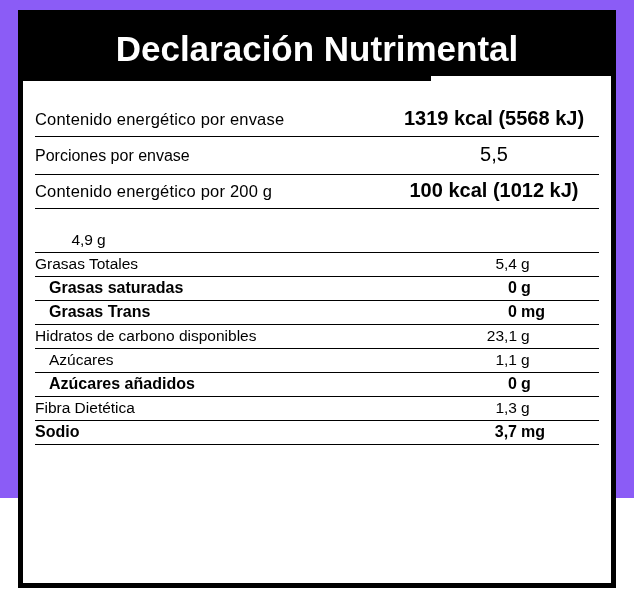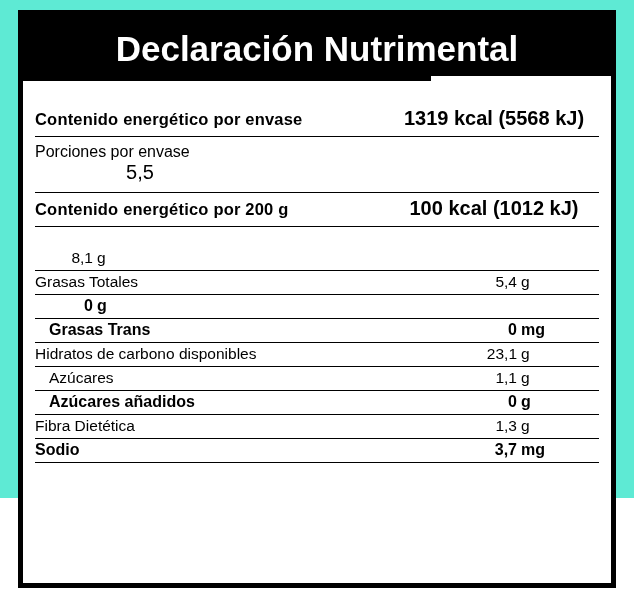--- a/index.html
+++ b/index.html
@@ -11,21 +11,21 @@
     width: 634px;
     height: 606px;
     font-family: "Liberation Sans", sans-serif;
     overflow: hidden;
   }
 
   #label {
     position: relative;
     width: 634px;
     height: 498px;
-    background: #5eead4;
+    background: #8b5cf6;
     box-sizing: border-box;
   }
 
   
   .frame {
     position: absolute;
     left: 18px;
     top: 10px;
     width: 598px;
     height: 578px;
@@ -95,31 +95,30 @@
 
   
   .energy-block {
     padding-top: 22px;
   }
   .row.energy {
     padding: 4px 0 6px 0;
   }
   .row.energy .lbl {
     font-size: 16.5px;
-    font-weight: bold;
+    font-weight: normal;
     letter-spacing: 0.2px;
   }
   .row.energy .val {
     font-size: 20px;
     font-weight: bold;
     width: 210px;
   }
   .row.portions {
     padding: 6px 0 8px 0;
-    flex-direction: column;
   }
   .row.portions .lbl {
     font-size: 16px;
     font-weight: normal;
   }
   .row.portions .val {
     font-size: 20px;
     font-weight: normal;
     width: 210px;
   }
@@ -226,31 +225,32 @@
         </div>
 
         <div class="rule-thin"></div>
       </div>
 
       <div class="gap"></div>
 
       <div class="nutrients">
 
         <div class="nrow noborder">
-          <div class="nval">8,1</div>
+          <div class="nval">4,9</div>
           <div class="nunit">g</div>
         </div>
 
         <div class="nrow">
           <div class="nlbl">Grasas Totales</div>
           <div class="nval">5,4</div>
           <div class="nunit">g</div>
         </div>
 
         <div class="nrow bold">
+          <div class="nlbl indent">Grasas saturadas</div>
           <div class="nval">0</div>
           <div class="nunit">g</div>
         </div>
 
         <div class="nrow bold">
           <div class="nlbl indent">Grasas Trans</div>
           <div class="nval">0</div>
           <div class="nunit">mg</div>
         </div>
 

